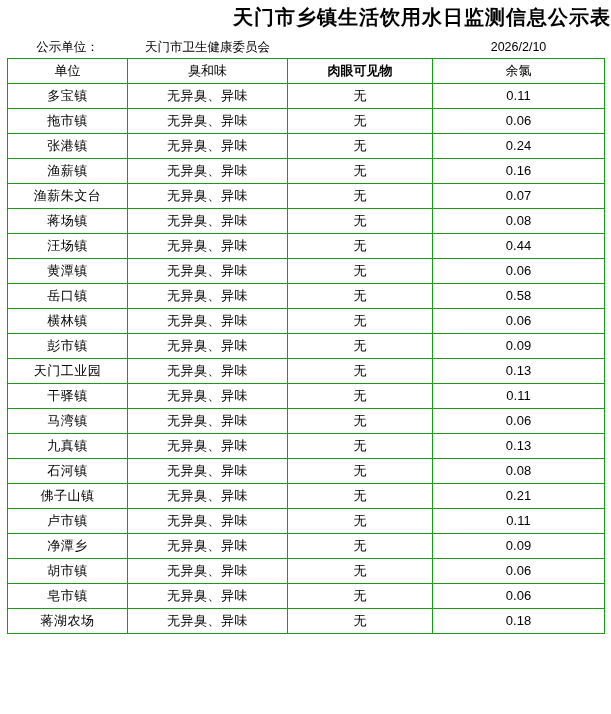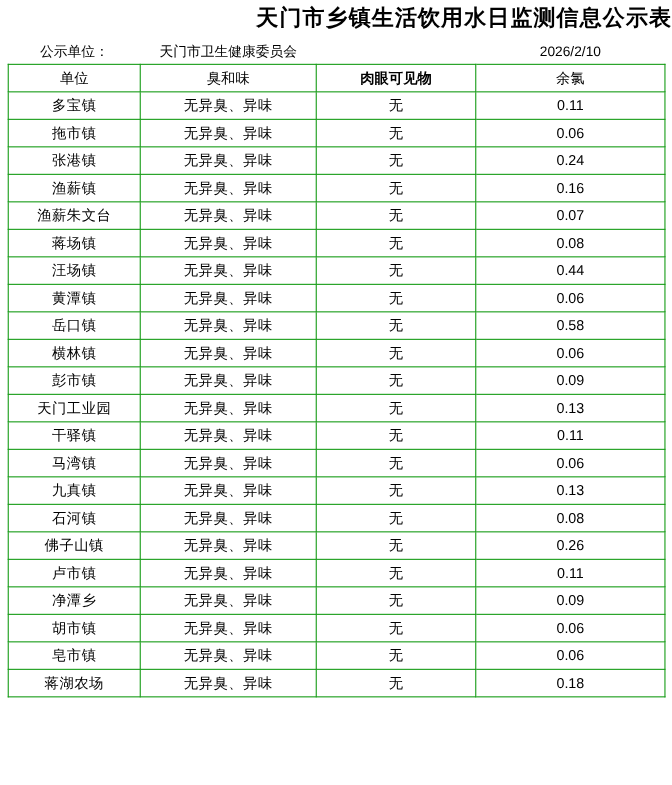--- a/index.html
+++ b/index.html
@@ -198,21 +198,21 @@
         <tr>
           <td class="cell-name">石河镇</td>
           <td class="cell-odor">无异臭、异味</td>
           <td>无</td>
           <td>0.08</td>
         </tr>
         <tr>
           <td class="cell-name">佛子山镇</td>
           <td class="cell-odor">无异臭、异味</td>
           <td>无</td>
-          <td>0.26</td>
+          <td>0.21</td>
         </tr>
         <tr>
           <td class="cell-name">卢市镇</td>
           <td class="cell-odor">无异臭、异味</td>
           <td>无</td>
           <td>0.11</td>
         </tr>
         <tr>
           <td class="cell-name">净潭乡</td>
           <td class="cell-odor">无异臭、异味</td>

